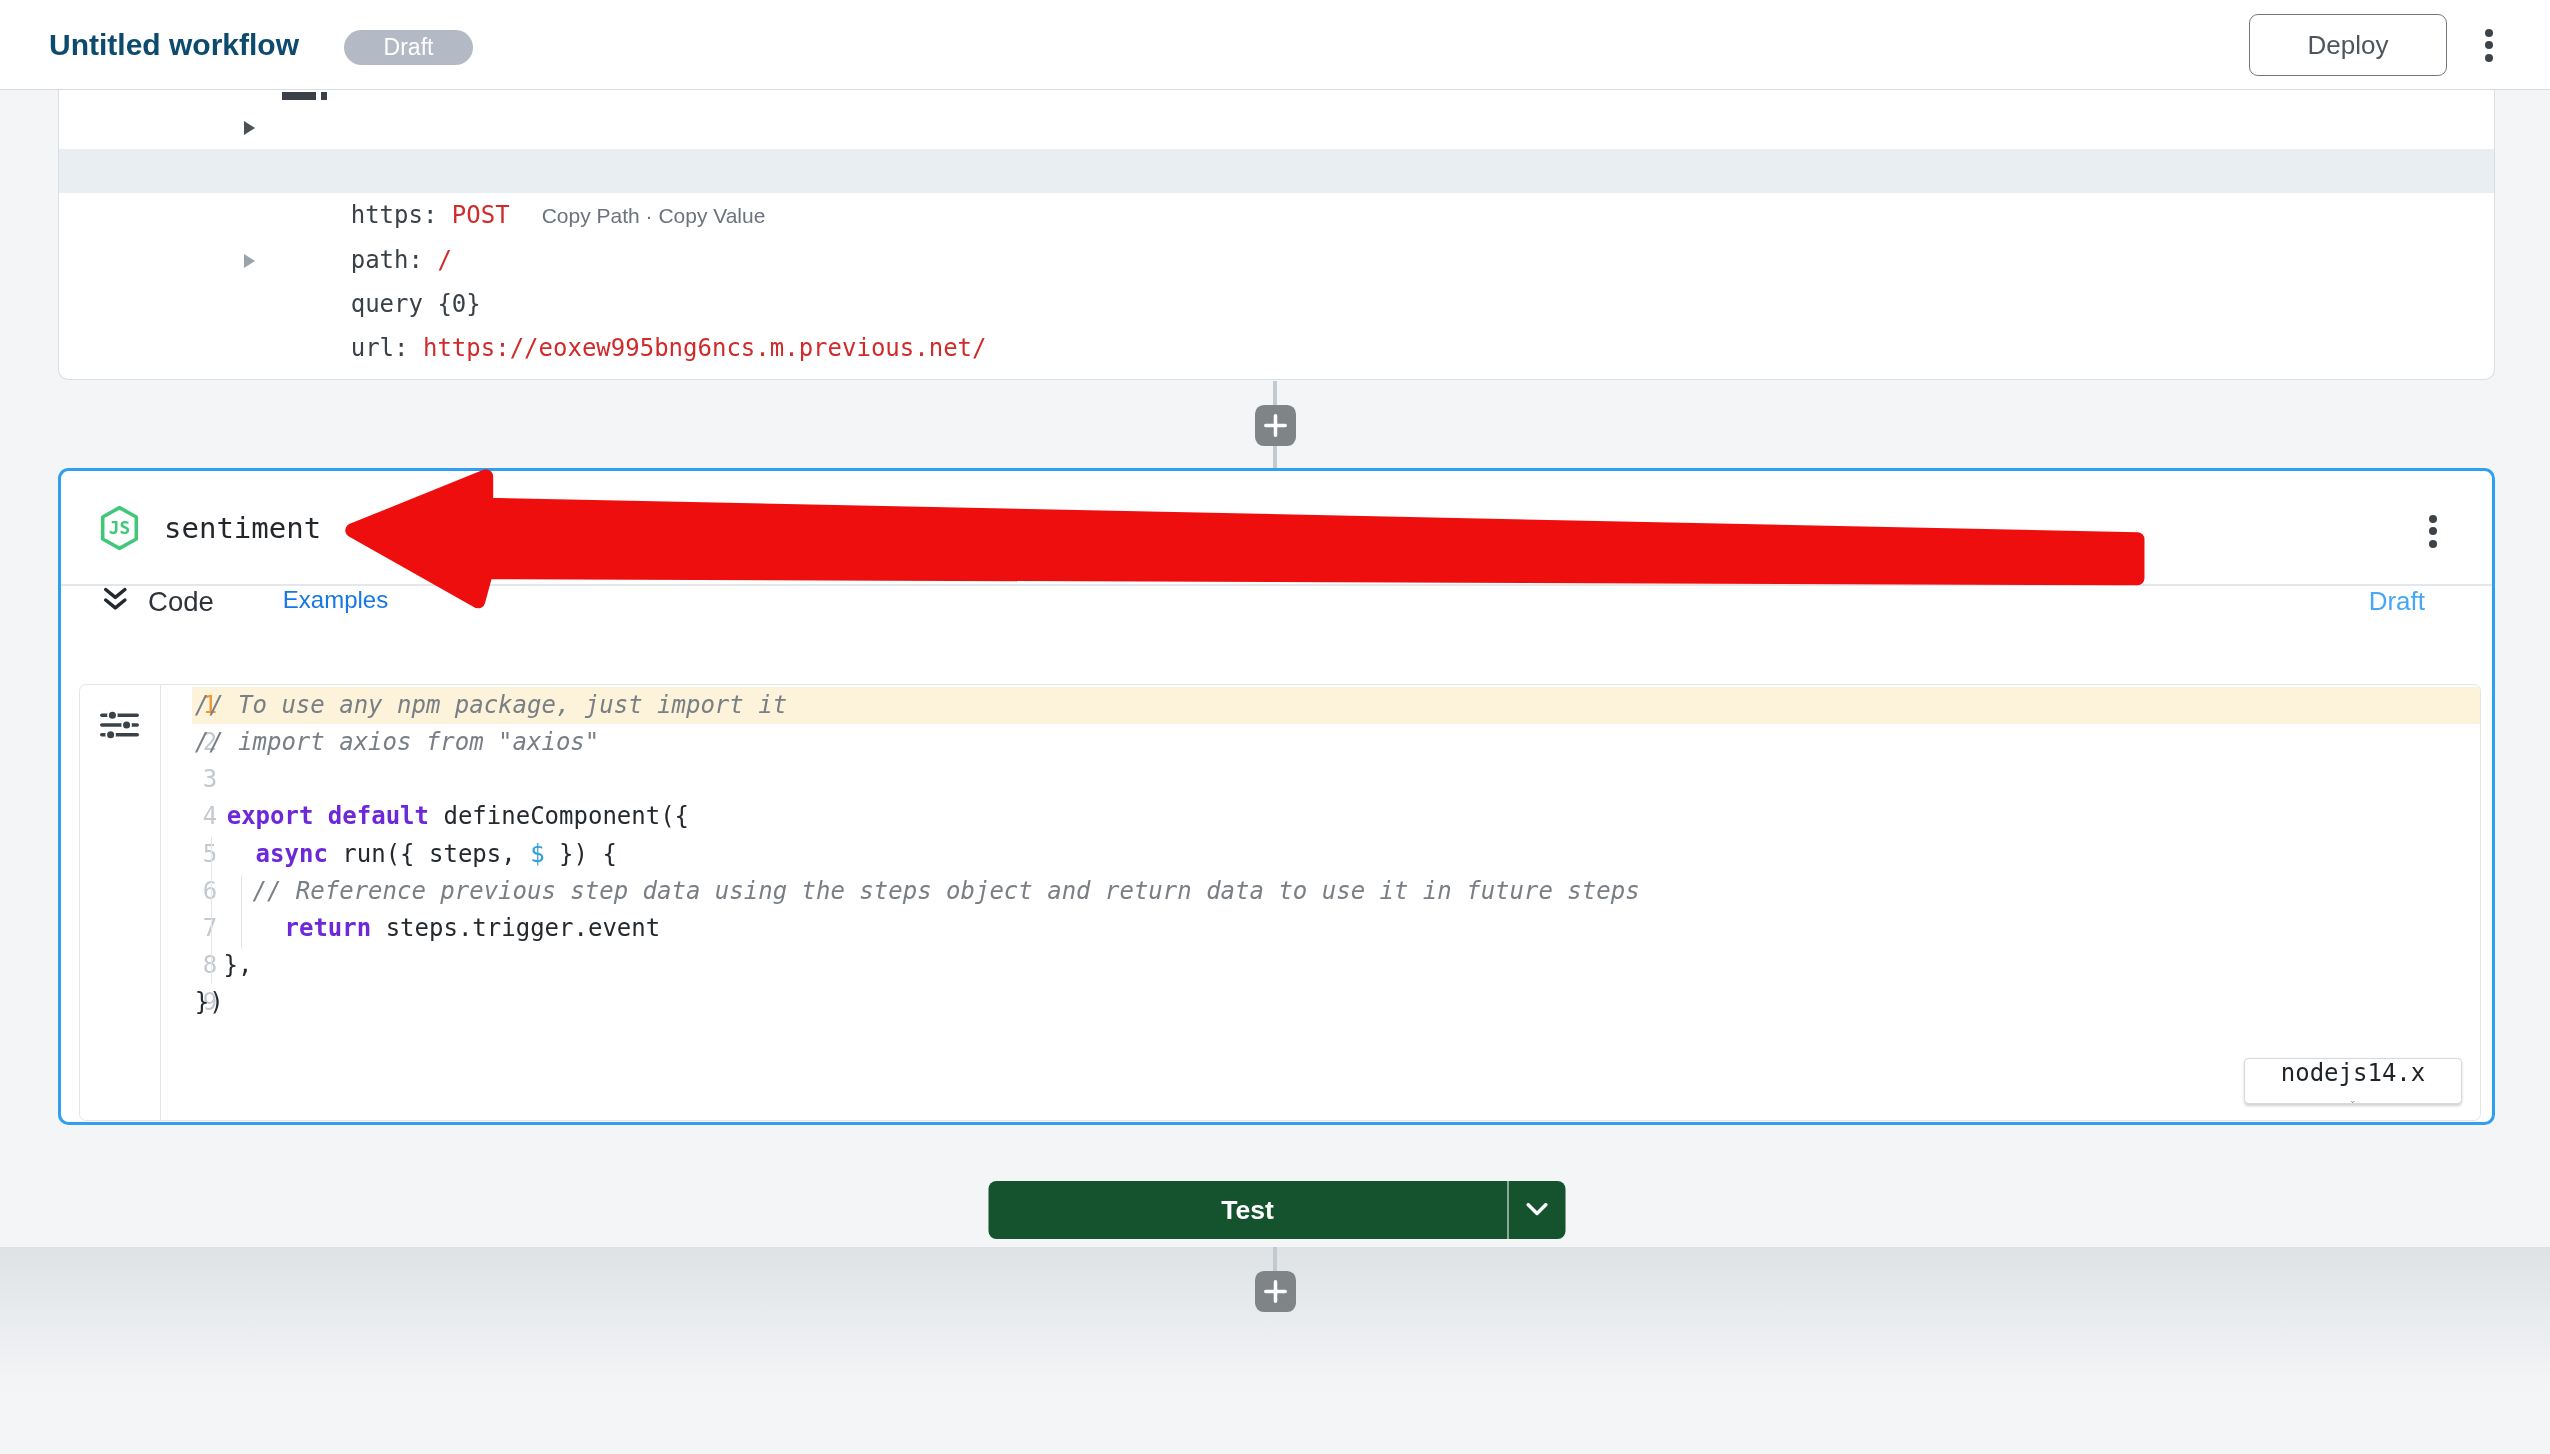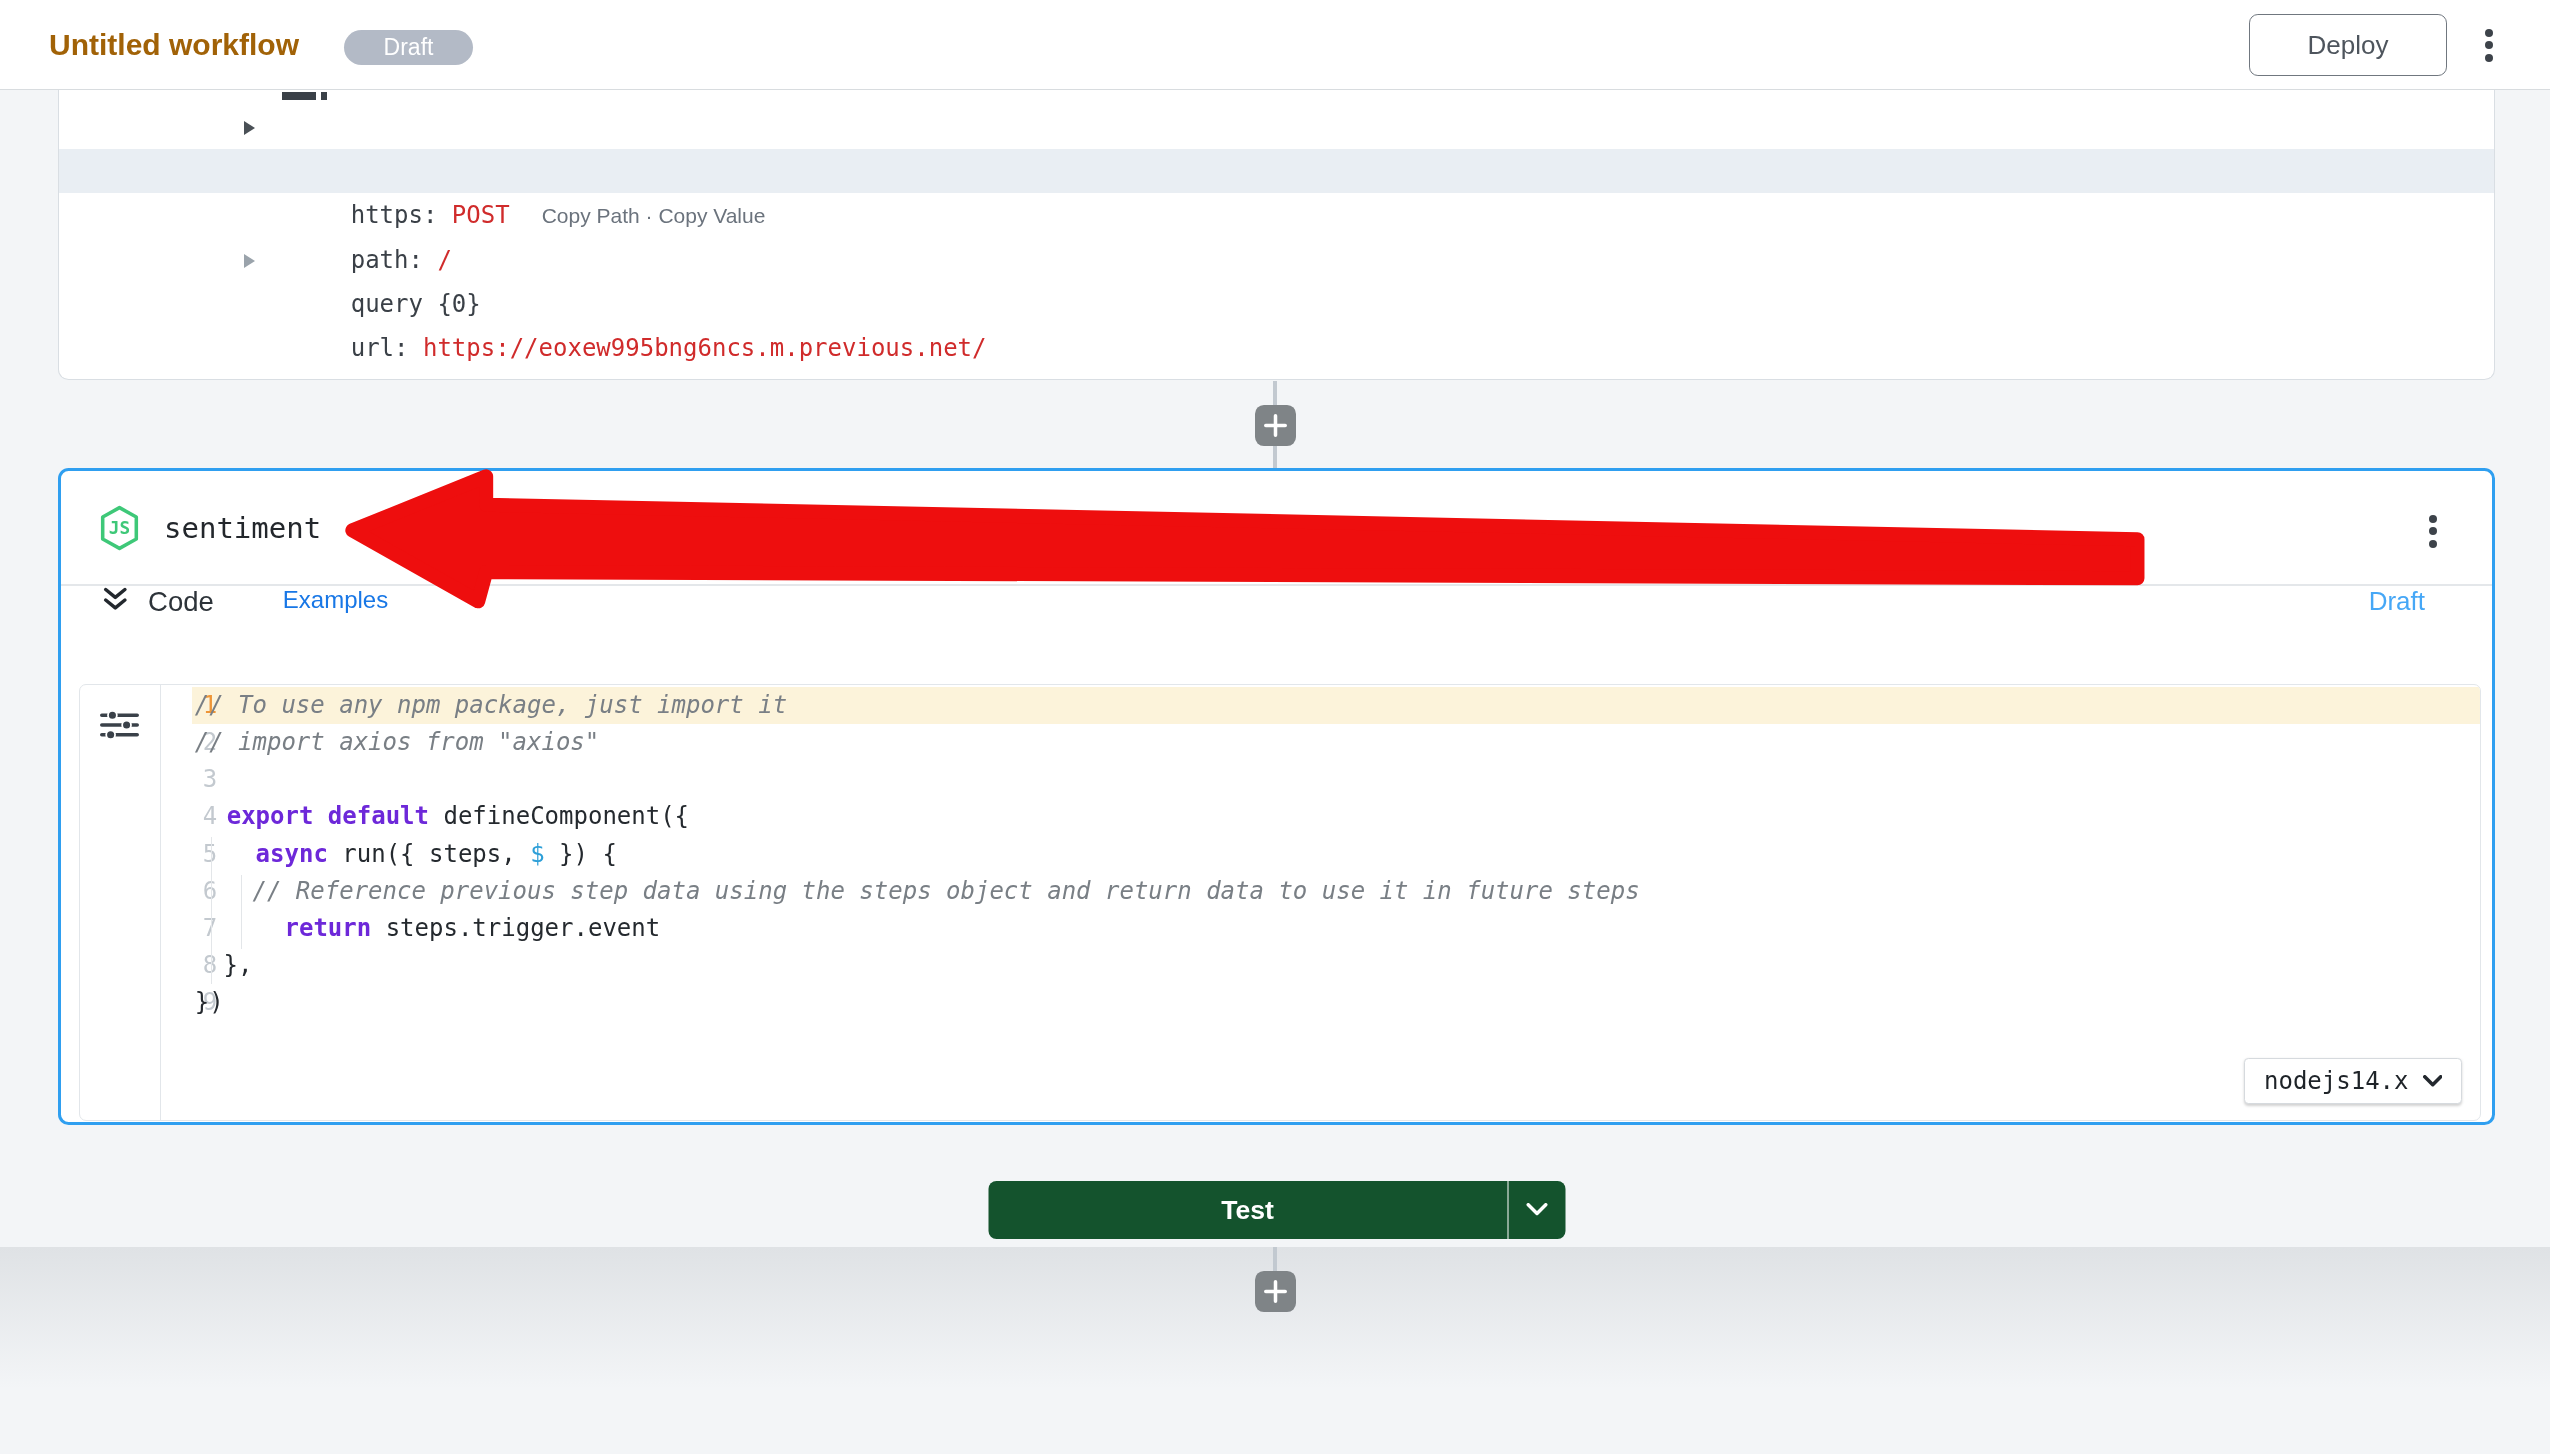--- a/index.html
+++ b/index.html
@@ -4,21 +4,21 @@
 <style>
   * { margin:0; padding:0; box-sizing:border-box; }
   html,body { background:#f3f5f7; }
   .page { position:relative; width:2550px; height:1454px; overflow:hidden;
           font-family:"Liberation Sans", sans-serif; background:#f3f5f7; }
 
   
   .topbar { position:absolute; left:0; top:0; width:2550px; height:90px;
             background:#ffffff; border-bottom:1.8px solid #d8dcdf; z-index:30; }
   .topbar-title { position:absolute; left:49px; top:0; height:89px; display:flex;
-                  align-items:center; font-size:30px; font-weight:600; color:#a16207; }
+                  align-items:center; font-size:30px; font-weight:600; color:#0c4a6e; }
   .draft-badge { position:absolute; left:344px; top:30px; width:129px; height:35px;
                  background:#b3bac6; border-radius:17.7px; color:#ffffff; font-size:23px;
                  display:flex; align-items:center; justify-content:center; }
   .deploy-btn { position:absolute; left:2249px; top:14px; width:198px; height:62px;
                 background:#ffffff; border:1.8px solid #70777f; border-radius:8.9px;
                 color:#4e555d; font-size:26px; display:flex; align-items:center;
                 justify-content:center; cursor:pointer; }
   .kebab { display:flex; flex-direction:column; gap:4.4px; align-items:center; cursor:pointer; }
   .kebab .dot { width:8px; height:8px; border-radius:50%; background:#3d434a; }
   .kebab-header { position:absolute; left:2485px; top:29px; }
@@ -79,21 +79,21 @@
   .code-line span { white-space:pre; }
   .cmt { color:#797f85; font-style:italic; }
   .kw  { color:#6d28d9; font-weight:bold;margin-left:32px; }
   .dollar { color:#2d9fd8; }
   .indent-guide { position:absolute; width:1.8px; background:#e3e6e9; }
 
   .runtime-select { position:absolute; right:17.7px; bottom:16px; width:218px; height:46px;
                     background:#ffffff; border:1.8px solid #d6dade; border-radius:4.4px;
                     box-shadow:0 1.8px 2.7px rgba(0,0,0,0.18); display:flex; align-items:center;
                     justify-content:center; gap:14px; cursor:pointer;
-                    font-family:"DejaVu Sans Mono", monospace; font-size:24px; color:#1e2328; }
+                    font-family:"DejaVu Sans Mono", monospace; font-size:24px; color:#1e2328;flex-direction:column; }
 
   
   .test-btn { position:absolute; left:50%; transform:translateX(-50%); top:710px;
               width:577px; height:58px; background:#14532d; border-radius:8px;
               display:flex; overflow:hidden; cursor:pointer; }
   .test-main { flex:1; display:flex; align-items:center; justify-content:center;
                color:#ffffff; font-size:26.6px; font-weight:600; }
   .test-caret { width:58px; border-left:1.8px solid #ffffff; display:flex;
                 align-items:center; justify-content:center; }
 

